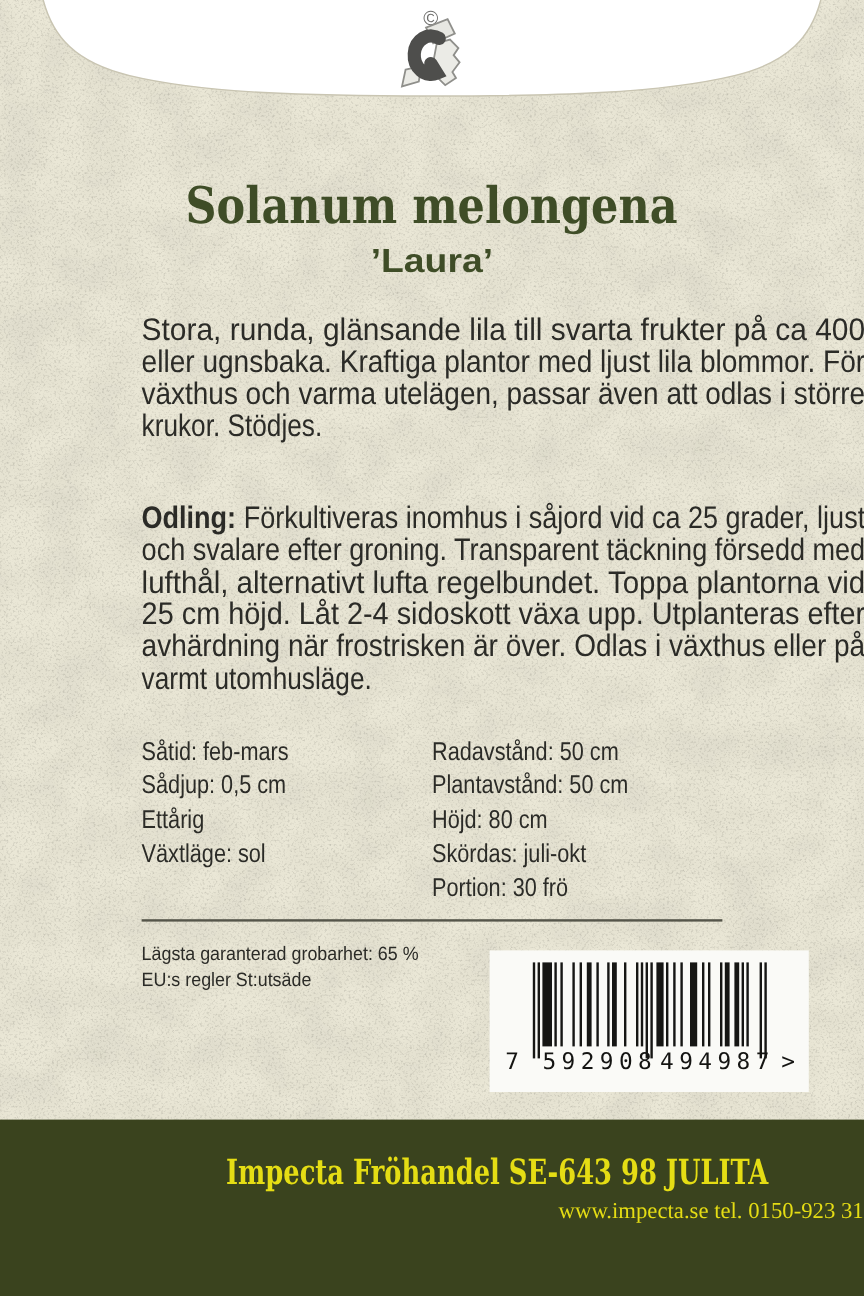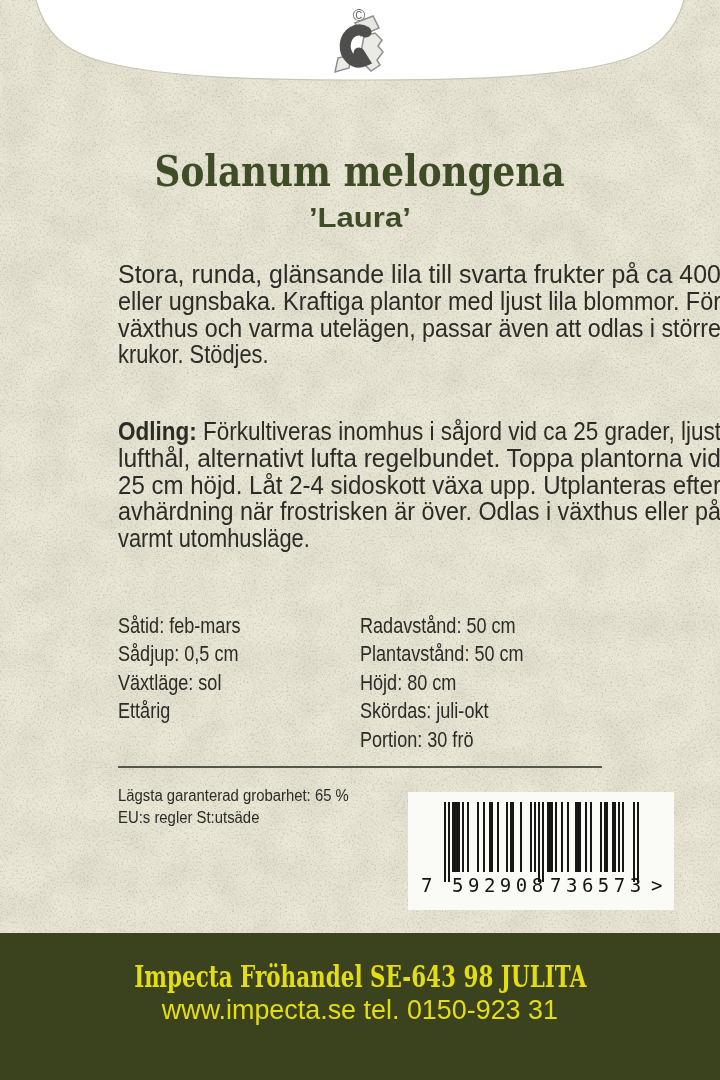--- a/index.html
+++ b/index.html
@@ -49,25 +49,25 @@
   .bars .bar { position:absolute; top:0; height:70px; background:#161614; }
   .bars .bar.tall { height:80px; }
   .bdigits { position:absolute; font-family:"DejaVu Sans Mono", monospace;
     font-size:19px; top:82px; color:#141412; }
   .d7  { left:13px; }
   .dg1 { left:44px;  letter-spacing:4.5px; }
   .dg2 { left:142px; letter-spacing:4.5px; }
   .dgt { left:243px; }
 
   .footer { position:absolute; left:0; top:933px; width:720px; height:147px;
-    background:var(--footer-bg,#3a431e); text-align:center; }
+    background:var(--footer-bg,#3a431e); text-align:right; }
   .footer .f1 { margin-top:28px; font-family:"DejaVu Serif", serif; font-weight:bold;
     font-size:29px; line-height:32px; color:var(--footer-yellow,#e6de14); }
-  .footer .f2 { margin-top:1px; font-family:Liberation Sans, sans-serif;
-    font-size:27px; line-height:32px; color:var(--footer-yellow,#e6de14); }
+  .footer .f2 { margin-top:1px; font-family:Liberation Serif, serif;
+    font-size:19px; line-height:32px; color:var(--footer-yellow,#e6de14); }
 </style>
 </head>
 <body>
 
 <div class="packet">
 
   <svg class="grain" width="720" height="1080">
     <defs>
       <filter id="mottle" x="0" y="0" width="100%" height="100%">
         <feTurbulence type="fractalNoise" baseFrequency="0.028" numOctaves="5" seed="3"></feTurbulence>
@@ -117,34 +117,35 @@
           <div class="tline"><span class="ln cfit">krukor. Stödjes.</span></div>
         </div>
     </div>
 
     <div class="para p2">
       <div class="tline">
         <span class="ln" style="transform: scaleX(0.865658);"><b>Odling:</b><span>Förkultiveras inomhus i såjord vid ca 25 grader, ljust</span></span>
       </div>
       <div>
 
+      <div class="tline"><span class="ln" style="transform: scaleX(0.867344);">och svalare efter groning. Transparent täckning försedd med</span></div>
           <div class="tline"><span class="ln" style="transform: scaleX(0.944456);">lufthål, alternativt lufta regelbundet. Toppa plantorna vid</span></div>
           <div class="tline"><span class="ln" style="transform: scaleX(0.925031);">25 cm höjd. Låt 2-4 sidoskott växa upp. Utplanteras efter</span></div>
           <div class="tline"><span class="ln" style="transform: scaleX(0.897231);">avhärdning när frostrisken är över. Odlas i växthus eller på</span></div>
           <div class="tline"><span class="ln cfit">varmt utomhusläge.</span></div>
         </div>
     </div>
 
     <div class="facts">
       <div class="col left">
 
       <div class="fline"><span class="ln cfit">Såtid: feb-mars</span></div>
           <div class="fline"><span class="ln cfit">Sådjup: 0,5 cm</span></div>
+          <div class="fline"><span class="ln cfit">Ettårig</span></div>
           <div class="fline"><span class="ln cfit">Växtläge: sol</span></div>
-          <div class="fline"><span class="ln cfit">Ettårig</span></div>
         </div>
       <div class="col right">
 
       <div class="fline"><span class="ln cfit">Radavstånd: 50 cm</span></div>
           <div class="fline"><span class="ln cfit">Plantavstånd: 50 cm</span></div>
           <div class="fline"><span class="ln cfit">Höjd: 80 cm</span></div>
           <div class="fline"><span class="ln cfit">Skördas: juli-okt</span></div>
           <div class="fline"><span class="ln cfit">Portion: 30 frö</span></div>
         </div>
     </div>
@@ -187,21 +188,21 @@
           <div class="bar" style="left: 155.8px; width: 2.05px;"></div>
           <div class="bar" style="left: 159.9px; width: 4.1px;"></div>
           <div class="bar" style="left: 168.1px; width: 4.1px;"></div>
           <div class="bar" style="left: 174.25px; width: 2.05px;"></div>
           <div class="bar" style="left: 178.35px; width: 2.05px;"></div>
           <div class="bar tall" style="left: 188.6px; width: 2.05px;"></div>
           <div class="bar tall" style="left: 192.7px; width: 2.05px;"></div>
         </div>
       <span class="bdigits d7">7</span>
       <span class="bdigits dg1">592908</span>
-      <span class="bdigits dg2">736573</span>
+      <span class="bdigits dg2">494987</span>
       <span class="bdigits dgt">&gt;</span>
     </div>
 
     <div class="footer">
       <div class="f1">
         <span class="ln center" style="transform: scaleX(0.740263);">Impecta Fröhandel SE-643 98 JULITA</span>
       </div>
       <div class="f2">
         <span class="ln center" style="transform: scaleX(0.996029);">www.impecta.se tel. 0150-923 31</span>
       </div>

